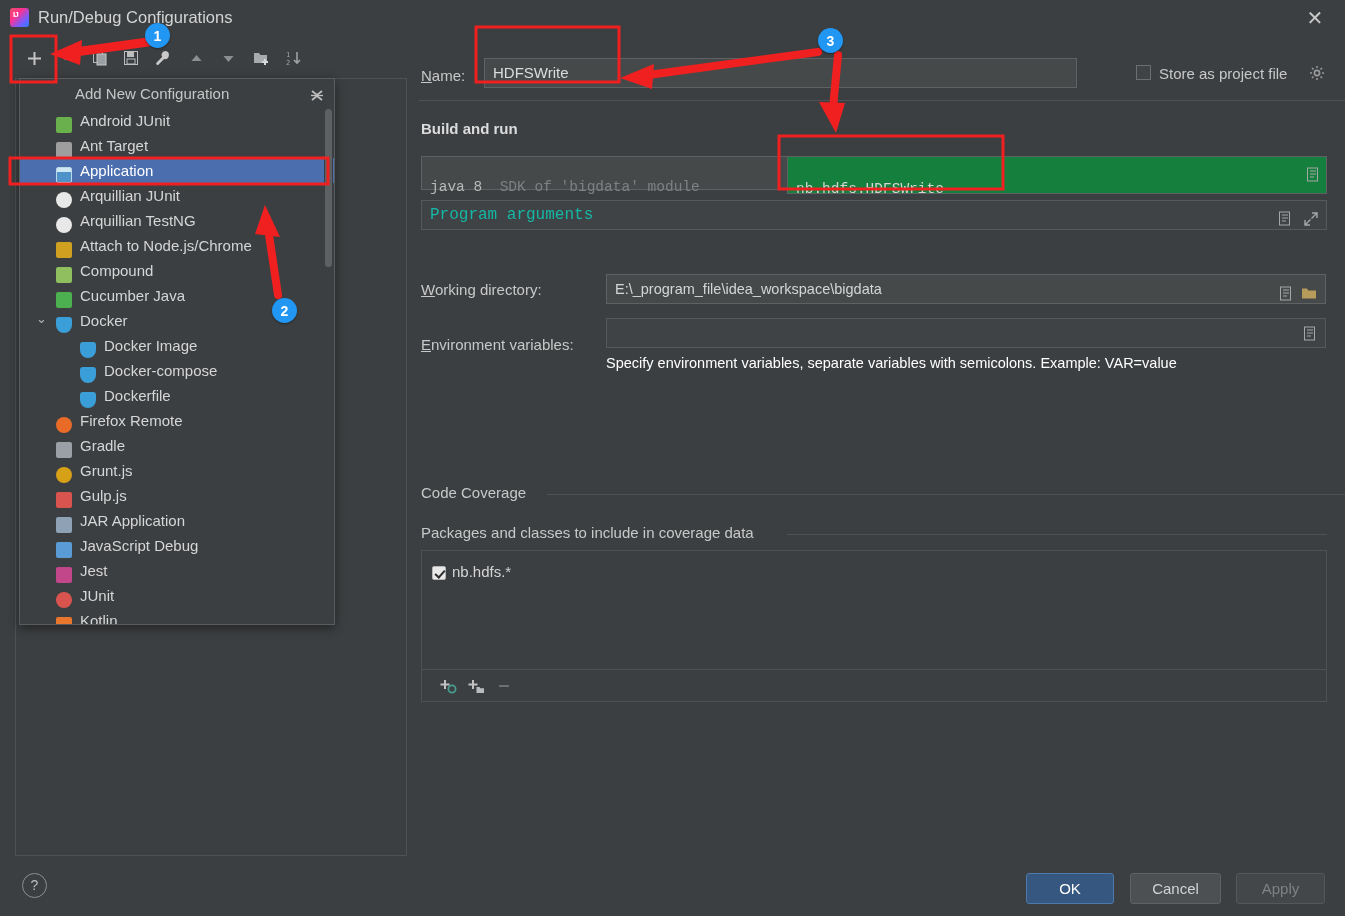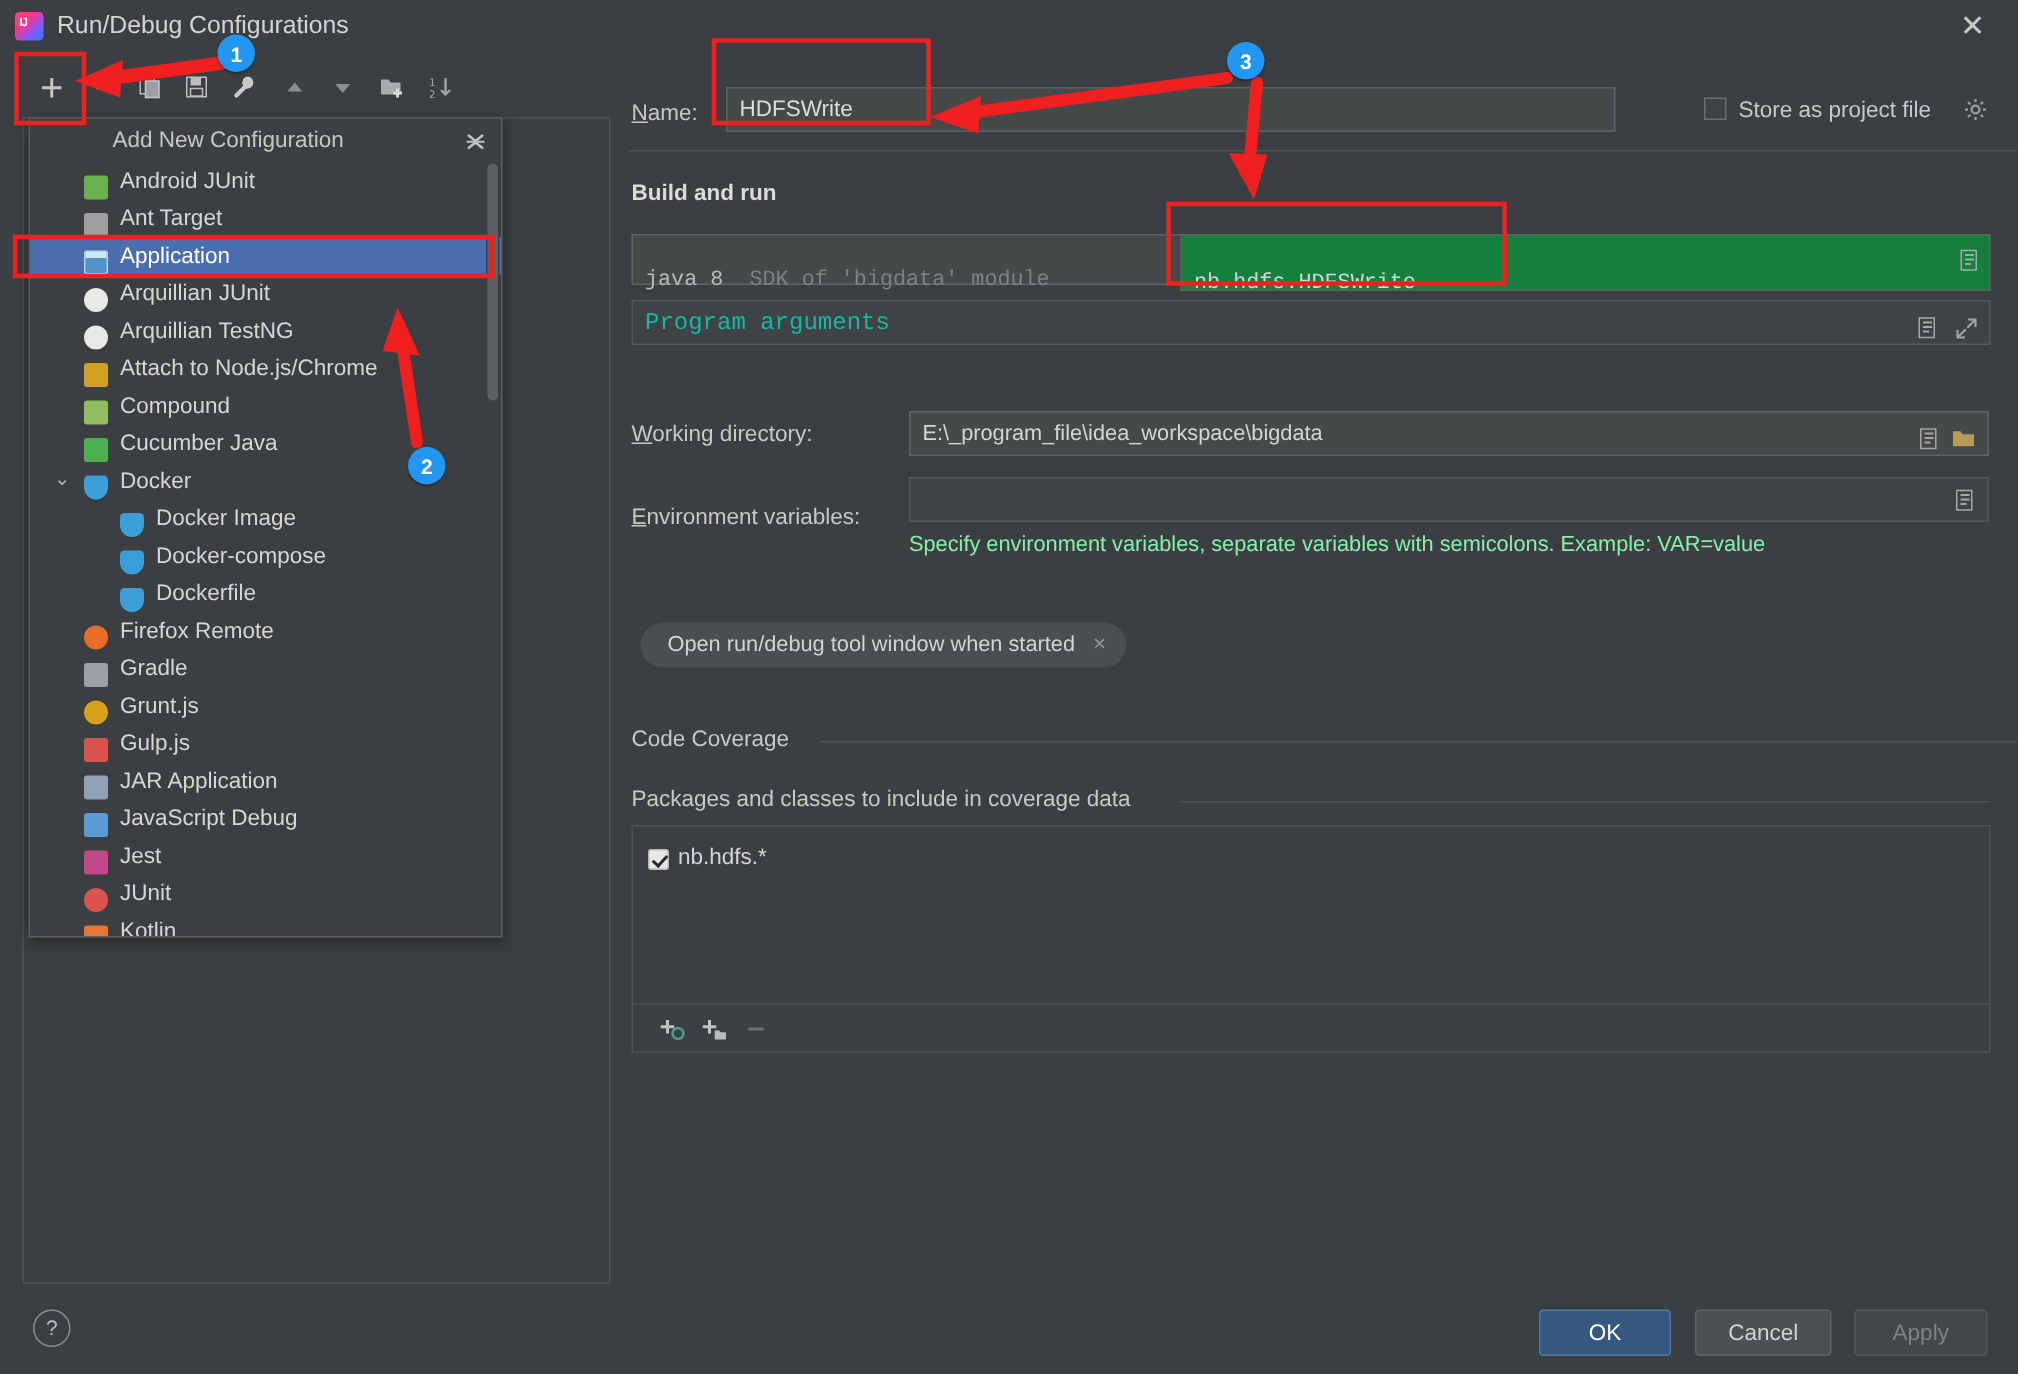--- a/index.html
+++ b/index.html
@@ -133,21 +133,21 @@
   }
   #wd-ico1 { position:absolute; right:32px; top:7px; width:14px; height:16px; color:#a6a6a6; cursor:pointer;}
   #wd-ico2 { position:absolute; right:8px; top:7px; width:16px; height:16px; color:#bfa86a; cursor:pointer;}
 
   #ev-label { position:absolute; left:2px; top:300px; }
   #ev-input {
     position:absolute; left:187px; top:282px; width:720px; height:30px;
     background:#3f4345; border:1px solid #55595b;
   }
   #ev-ico { position:absolute; right:8px; top:7px; width:14px; height:16px; color:#a6a6a6; cursor:pointer;}
-  #ev-hint { position:absolute; left:187px; top:319px; color:#86efac; font-size:14.5px;}
+  #ev-hint { position:absolute; left:187px; top:319px; color:#ffffff; font-size:14.5px;}
 
   #chip {
     position:absolute; left:8px; top:379px; height:30px; border-radius:15px;
     background:#4a4e50; color:#d3d3d3; font-size:14.5px; line-height:30px;
     padding:0 14px 0 18px; display:flex; align-items:center; cursor:default;
   }
   #chip-x { margin-left:12px; color:#8f9395; cursor:pointer; font-size:15px; }
 
   #cc-label { position:absolute; left:2px; top:448px; color:#c8c8c8; background:#3c3f41; padding-right:8px; z-index:2;}
   #cc-line { left:128px; top:458px; width:1020px; }
@@ -436,24 +436,20 @@
   <div id="ev-input">
     <span id="ev-ico">
       <svg width="13" height="15" viewBox="0 0 13 15">
           <rect x="1.5" y="1" width="10" height="13" fill="none" stroke="#a6a6a6"></rect>
           <path d="M4 4h6M4 7h6M4 10h4" stroke="#a6a6a6" stroke-width="1.2"></path>
         </svg>
     </span>
   </div>
   <div id="ev-hint">Specify environment variables, separate variables with semicolons. Example: VAR=value</div>
 
-  <div id="chip">
-    <span>Open run/debug tool window when started</span>
-    <span id="chip-x">×</span>
-  </div>
 
   <div id="cc-label">Code Coverage</div>
   <div class="sep-line" id="cc-line"></div>
 
   <div id="pk-label">Packages and classes to include in coverage data</div>
   <div class="sep-line" id="pk-line"></div>
 
   <div id="cov-box">
     <div id="cov-item">
       <span id="cov-chk"></span>

